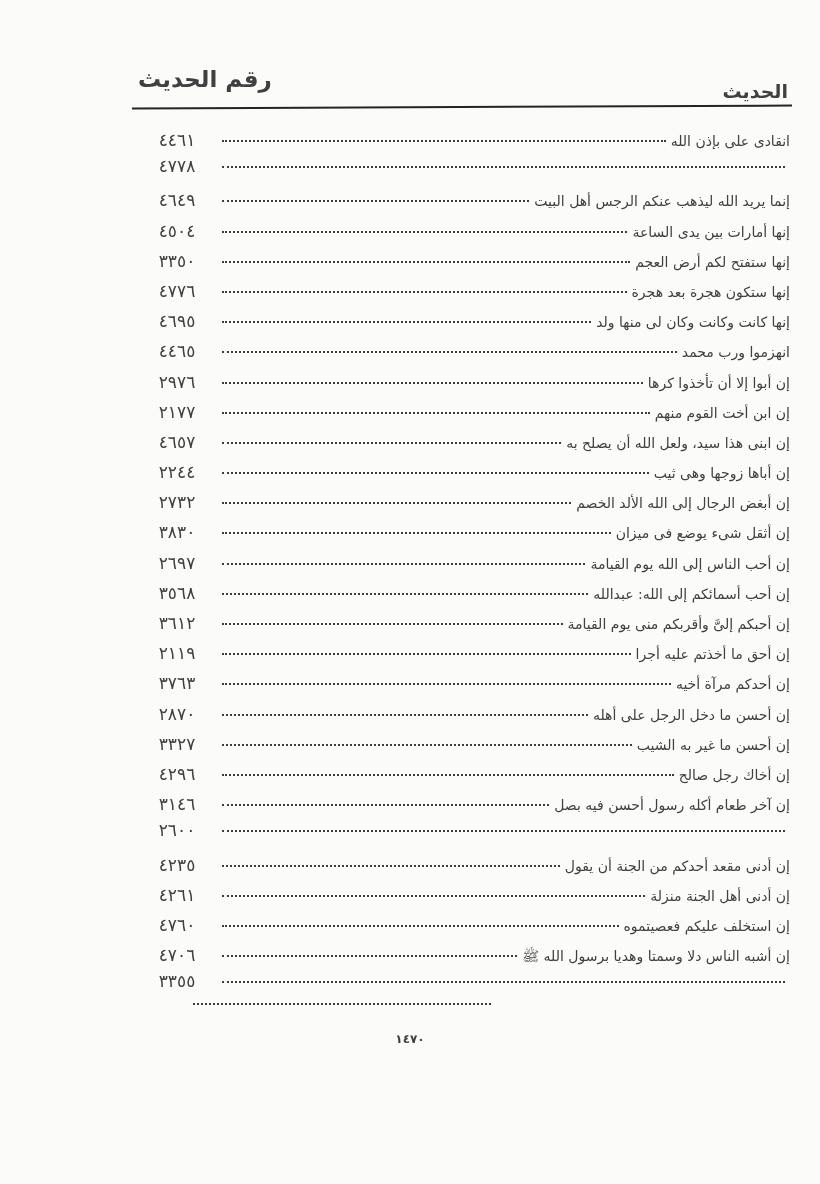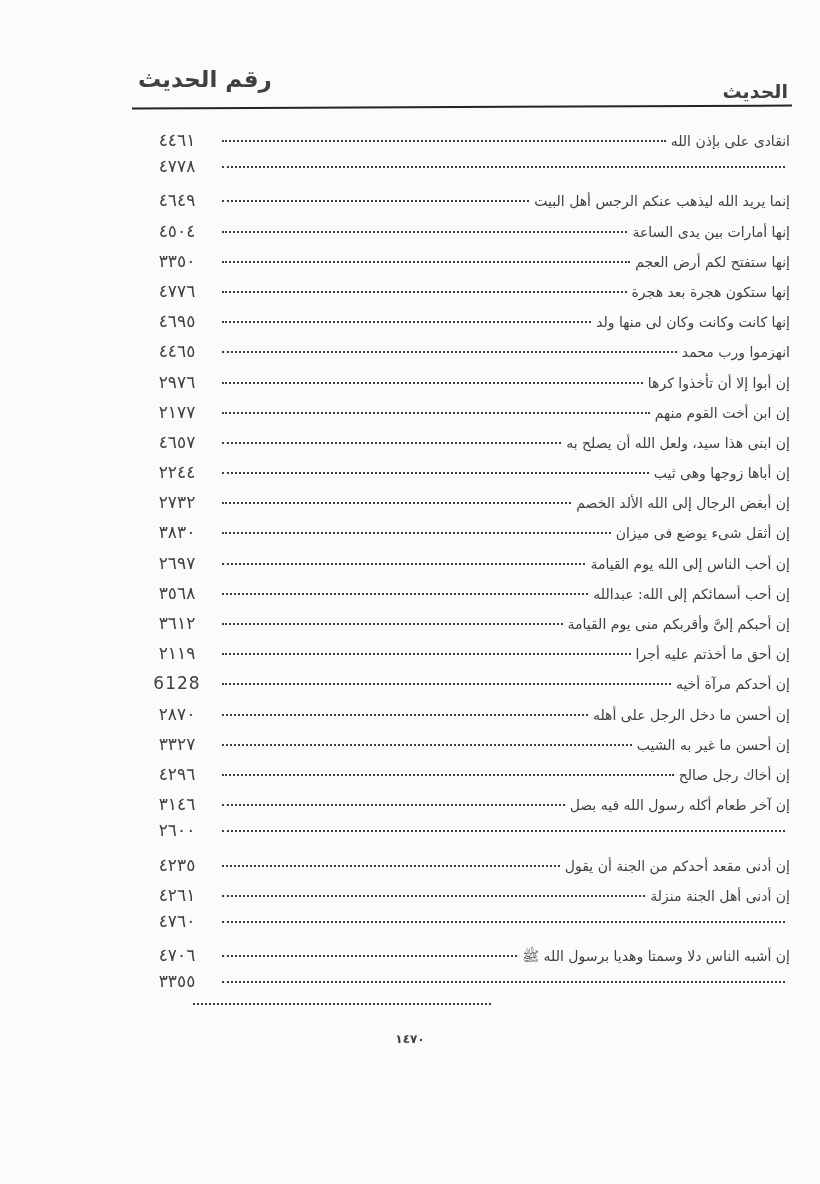--- a/index.html
+++ b/index.html
@@ -210,21 +210,21 @@
 
   <div class="row">
     <span class="entry-text">إن أحق ما أخذتم عليه أجرا</span>
     <span class="dots"></span>
     <span class="entry-number">٢١١٩</span>
   </div>
 
   <div class="row">
     <span class="entry-text">إن أحدكم مرآة أخيه</span>
     <span class="dots"></span>
-    <span class="entry-number">6128</span>
+    <span class="entry-number">٣٧٦٣</span>
   </div>
 
   <div class="row">
     <span class="entry-text">إن أحسن ما دخل الرجل على أهله</span>
     <span class="dots"></span>
     <span class="entry-number">٢٨٧٠</span>
   </div>
 
   <div class="row">
     <span class="entry-text">إن أحسن ما غير به الشيب</span>
@@ -232,21 +232,21 @@
     <span class="entry-number">٣٣٢٧</span>
   </div>
 
   <div class="row">
     <span class="entry-text">إن أخاك رجل صالح</span>
     <span class="dots"></span>
     <span class="entry-number">٤٢٩٦</span>
   </div>
 
   <div class="row">
-    <span class="entry-text">إن آخر طعام أكله رسول الله فيه بصل</span>
+    <span class="entry-text">إن آخر طعام أكله رسول أحسن فيه بصل</span>
     <span class="dots"></span>
     <span class="entry-number">٣١٤٦</span>
   </div>
 
   <div class="row">
     <span class="dots"></span>
     <span class="entry-number">٢٦٠٠</span>
   </div>
 
   <div class="row">
@@ -255,20 +255,21 @@
     <span class="entry-number">٤٢٣٥</span>
   </div>
 
   <div class="row">
     <span class="entry-text">إن أدنى أهل الجنة منزلة</span>
     <span class="dots"></span>
     <span class="entry-number">٤٢٦١</span>
   </div>
 
   <div class="row">
+    <span class="entry-text">إن استخلف عليكم فعصيتموه</span>
     <span class="dots"></span>
     <span class="entry-number">٤٧٦٠</span>
   </div>
 
   <div class="row">
     <span class="entry-text">إن أشبه الناس دلا وسمتا وهديا برسول الله ﷺ</span>
     <span class="dots"></span>
     <span class="entry-number">٤٧٠٦</span>
   </div>
 

